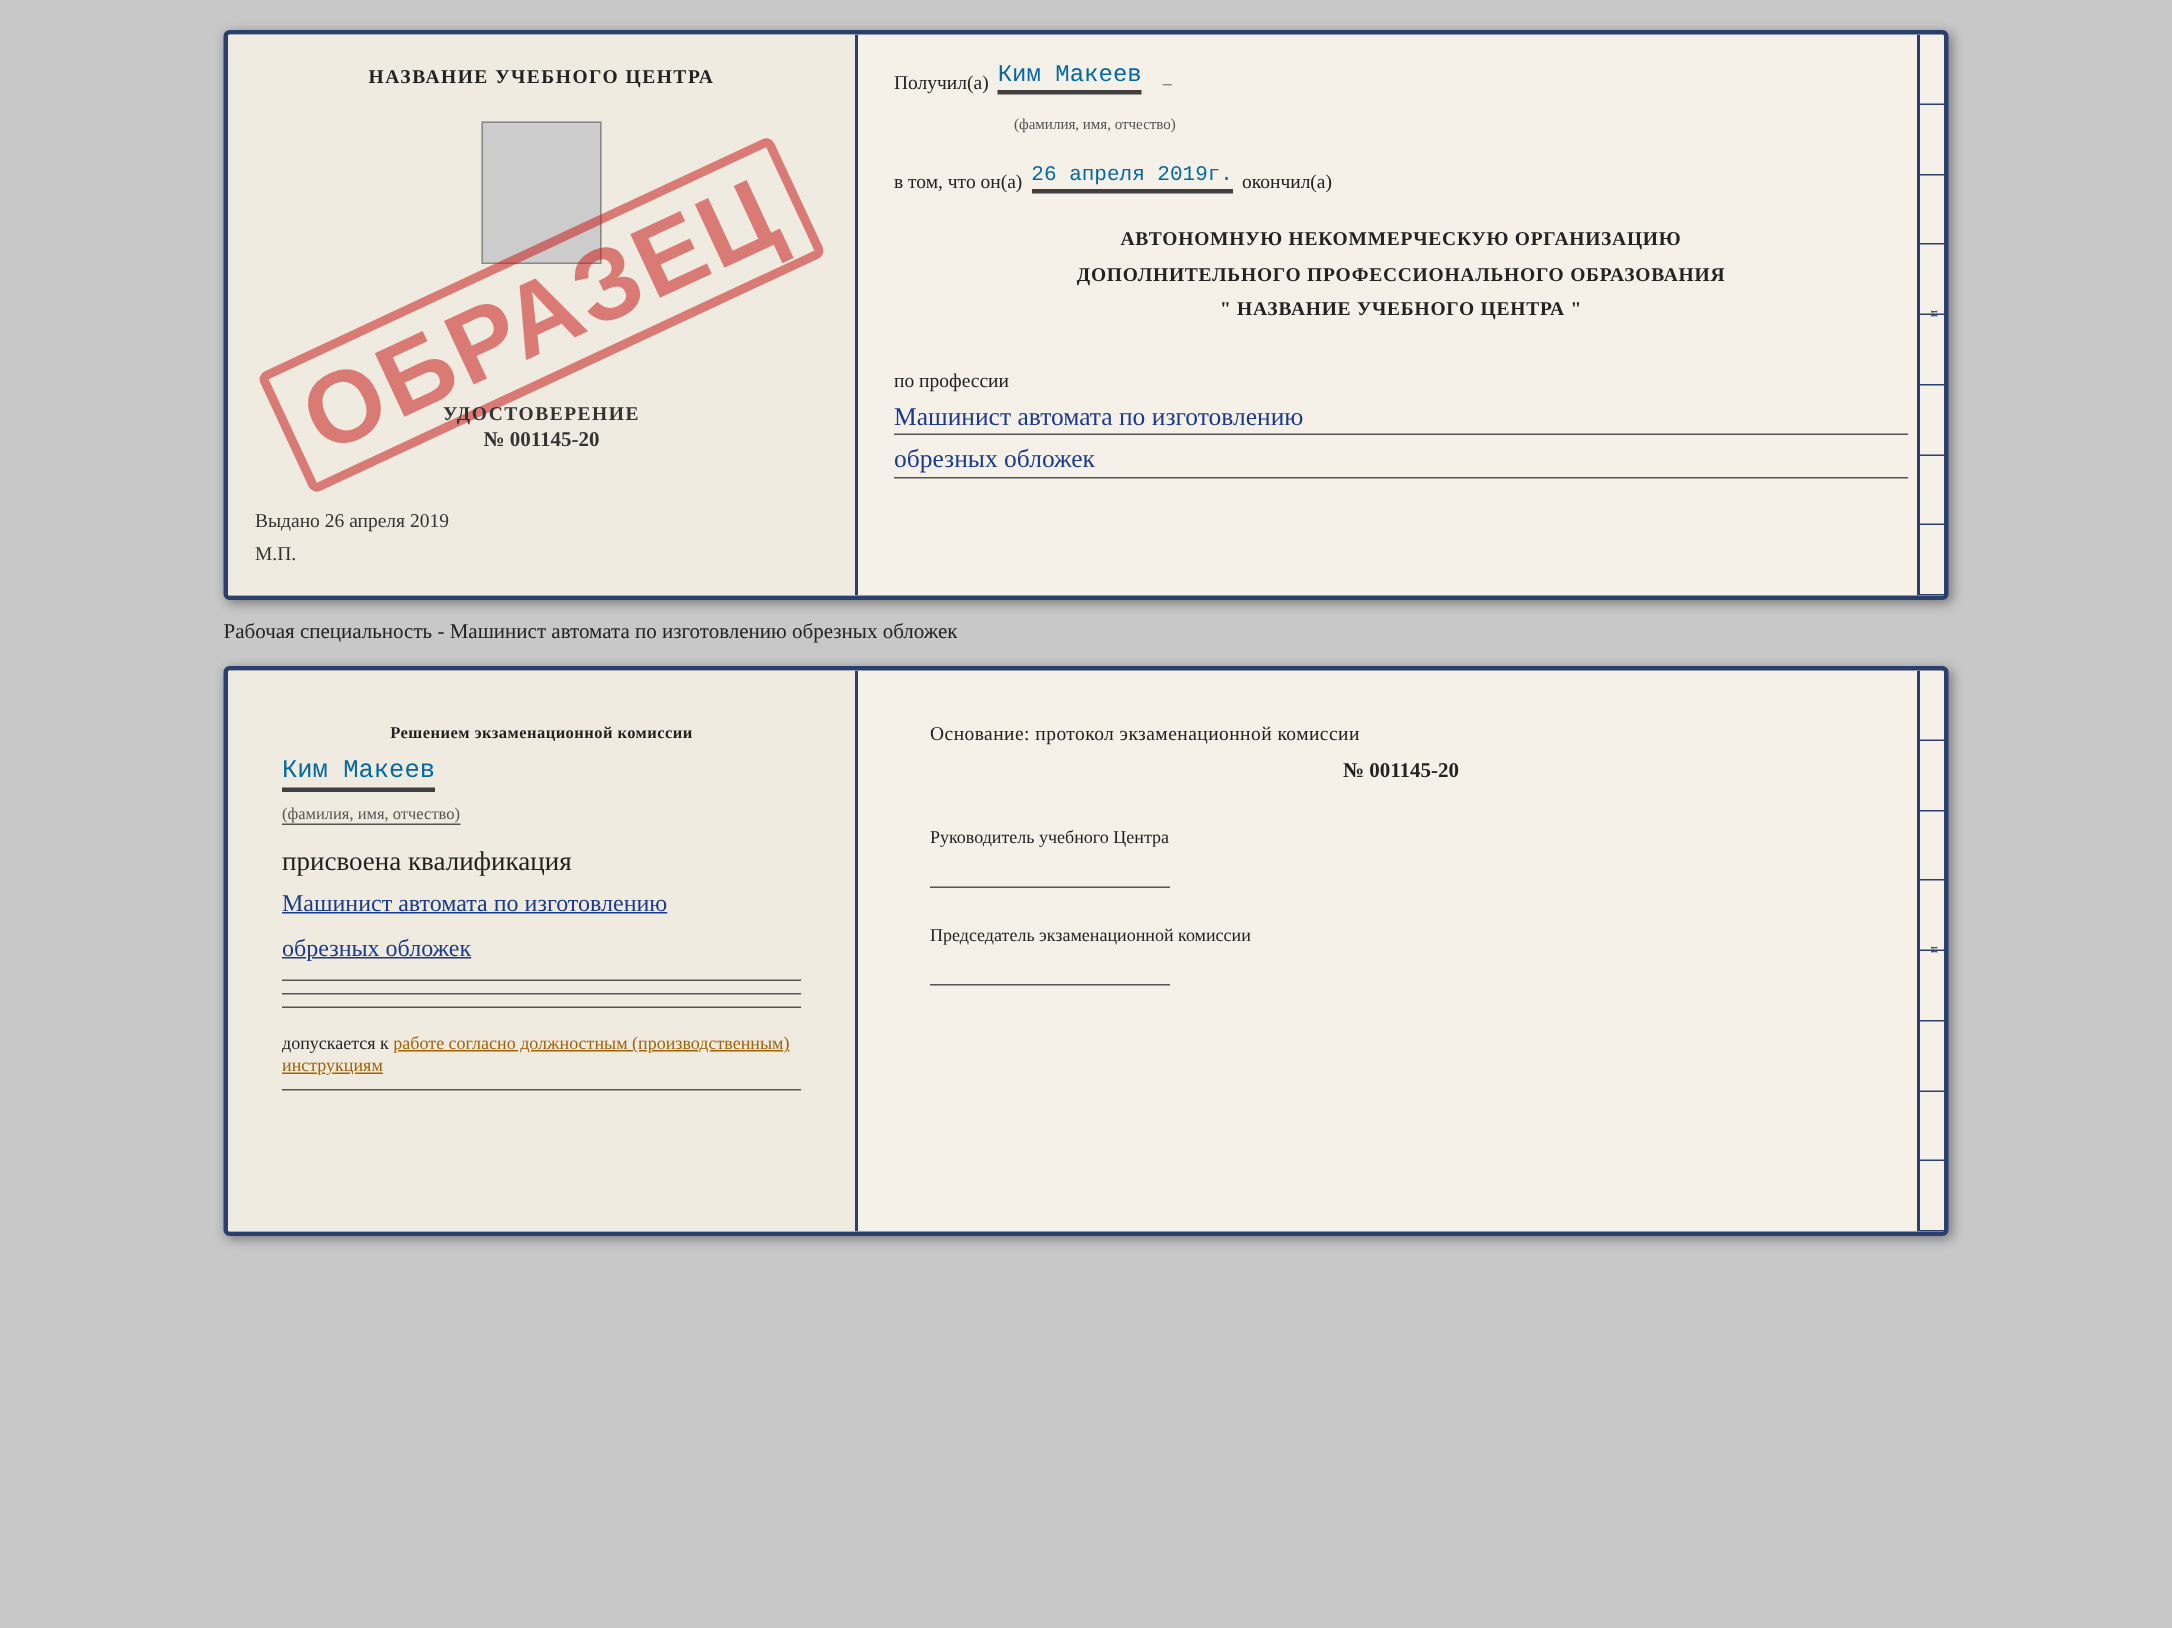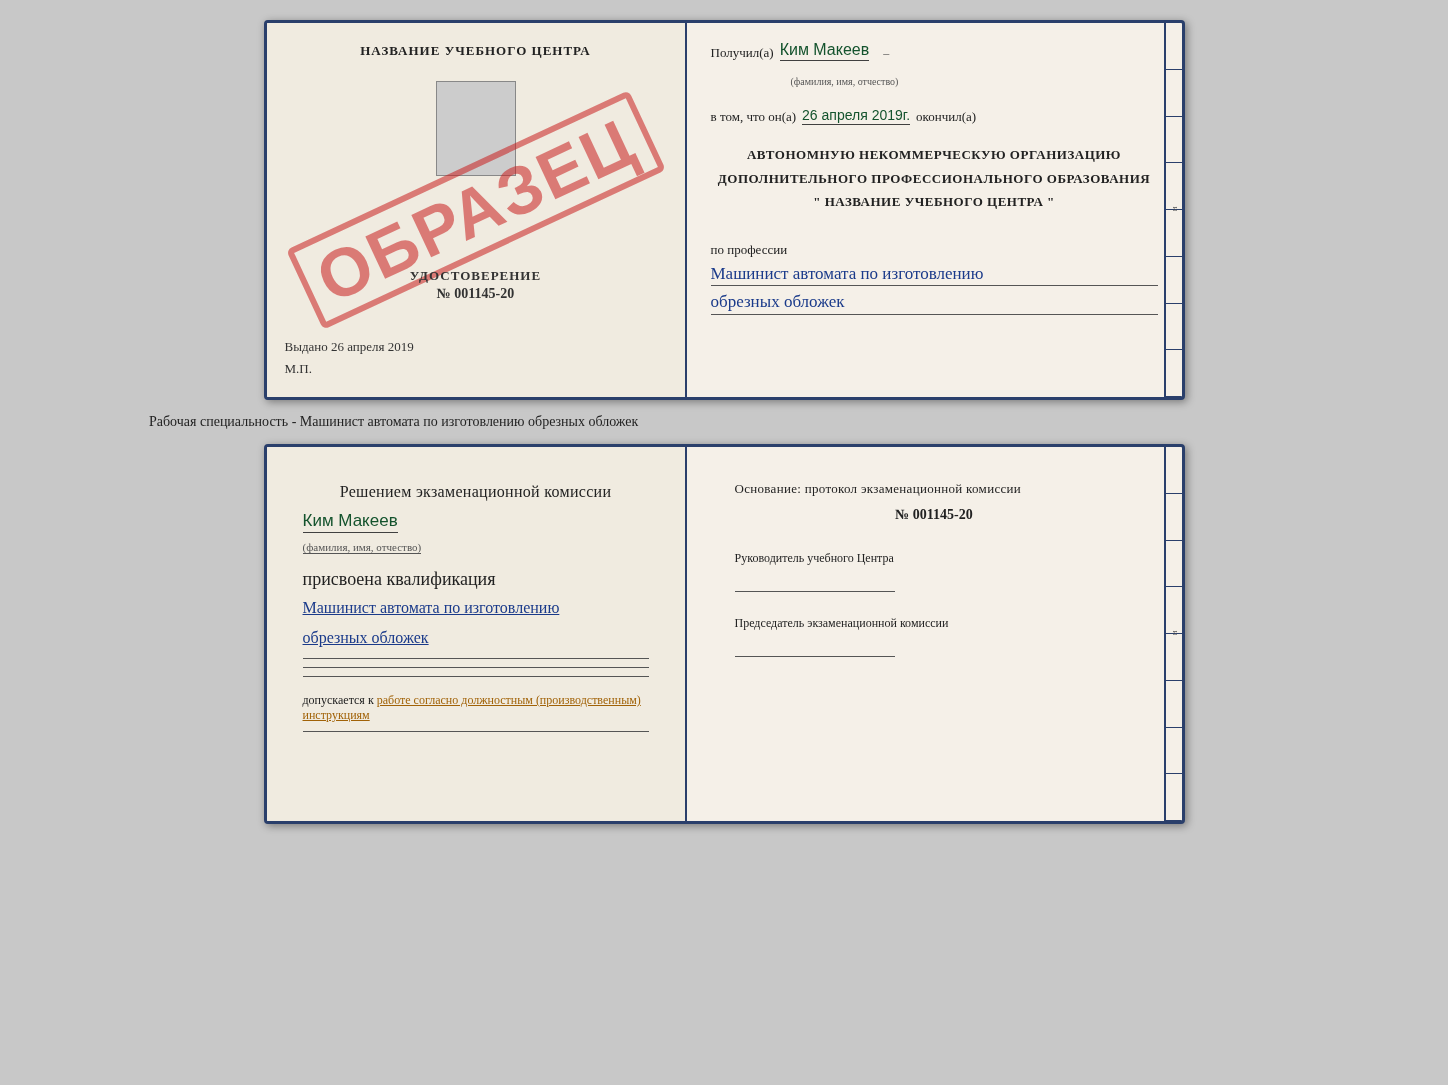--- a/index.html
+++ b/index.html
@@ -22,21 +22,21 @@
       gap: 10px;
       width: 100%;
     }
 
     
     .doc-card {
       background: #f5f0e8;
       border: 3px solid #2a3f6b;
       border-radius: 4px;
       display: flex;
-      width: 921px;
+      width: 1150px;
       min-height: 380px;
       overflow: hidden;
       position: relative;
       box-shadow: 2px 2px 8px rgba(0,0,0,0.4);
     }
 
     
     .doc-left {
       width: 420px;
       min-width: 420px;
@@ -143,24 +143,24 @@
     
     .right-row {
       display: flex;
       align-items: flex-end;
       gap: 6px;
       font-size: 13px;
       color: #222;
     }
 
     .handwritten {
-      font-family: Liberation Sans, sans-serif;
+      font-family: Liberation Mono, monospace;
       font-size: 16px;
-      color: #14532d;
-      border-bottom: 1px solid #404040;
+      color: #0369a1;
+      border-bottom: 3px solid #404040;
       padding-bottom: 1px;
     }
 
     .underline-field {
       border-bottom: 1px solid #555;
       min-width: 100px;
       display: inline-block;
       font-size: 11px;
       color: #555;
       text-align: center;
@@ -368,21 +368,21 @@
     </div>
   </div>
 
   <div class="caption-text">Рабочая специальность - Машинист автомата по изготовлению обрезных обложек</div>
 
   <div class="doc-card">
 
     <div class="doc-left" style="align-items:flex-start; background:#f0ebe0;">
       <div class="bottom-left-content">
 
-        <div style="text-align:center; font-size:16px; letter-spacing:0.3px; font-weight:normal;">Решением экзаменационной комиссии</div>
+        <div style="text-align:center; font-size:11px; letter-spacing:0.3px; font-weight:bold;">Решением экзаменационной комиссии</div>
 
         <div class="handwritten" style="font-size:17px; margin-top:4px; align-self:flex-start;">Ким Макеев</div>
         <div>
           <span class="underline-field">(фамилия, имя, отчество)</span>
         </div>
 
         <div style="margin-top:8px; font-size:18px;">присвоена квалификация</div>
 
         <div class="bottom-left-profession">Машинист автомата по изготовлению</div>
         <div class="bottom-left-profession">обрезных обложек</div>

